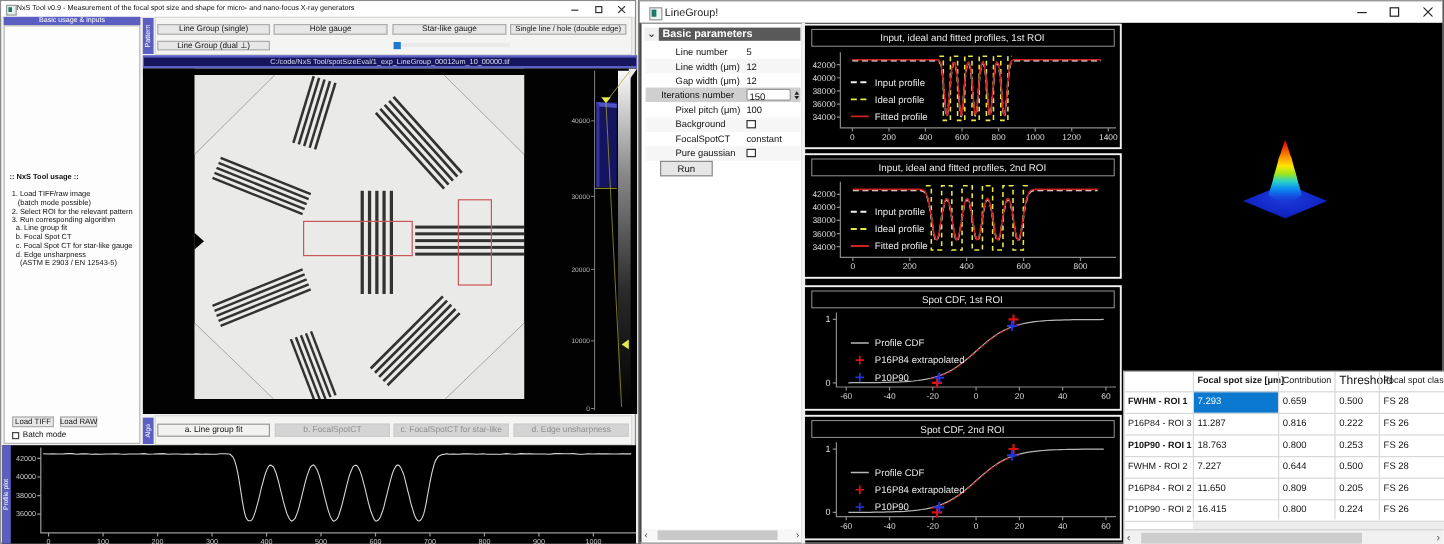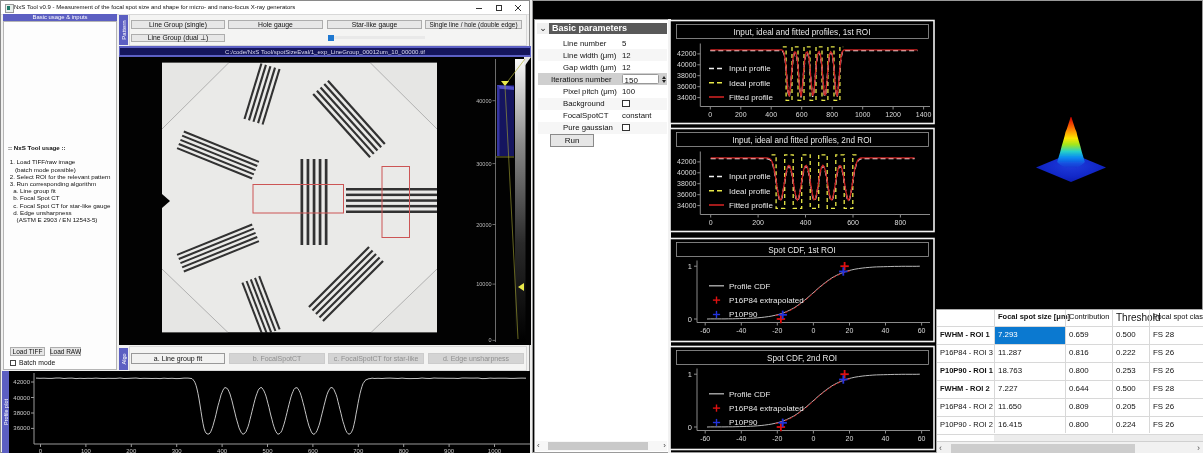--- a/index.html
+++ b/index.html
@@ -1,14 +1,25 @@
 <!DOCTYPE html>
 <html><head><meta charset="utf-8"><style>html,body{margin:0;padding:0;width:1203px;height:453px;background:#000;overflow:hidden}*{font-family:"Liberation Sans",sans-serif}div{box-sizing:content-box}</style></head><body>
 <div style="position:absolute;left:529px;top:0;width:4px;height:453px;background:#ededec"></div>
 <div style="position:absolute;left:532px;top:0;width:671px;height:453px;background:#000;border:1px solid #999;box-sizing:border-box">
+    <div style="position:absolute;left:0;top:0;width:100%;height:18px;background:#fff">
+      <div style="position:absolute;left:8px;top:4.5px;width:9px;height:9px;background:#eef4f0;border:0.5px solid #999">
+        <div style="position:absolute;left:1px;top:1.5px;width:4px;height:6px;background:#1d7a68"></div>
+      </div>
+      <div style="position:absolute;left:21px;top:4px;font-size:9px;color:#222">LineGroup!</div>
+      <div style="position:absolute;left:598.0px;top:9px;width:8px;height:1px;background:#222"></div>
+      <div style="position:absolute;left:625.0px;top:5.0px;width:8px;height:8px;border:1px solid #222;box-sizing:border-box"></div>
+      <svg style="position:absolute;left:653.0px;top:5.0px" width="8" height="8">
+        <path d="M0 0 L8 8 M8 0 L0 8" stroke="#222" stroke-width="1"></path>
+      </svg>
+    </div>
     <div style="position:absolute;left:1px;top:18px;width:135px;height:434px;background:#fff;border:1px solid #9a9a9a;box-sizing:border-box">
       <div style="position:absolute;left:2px;top:3px;width:12px;height:11px;background:#f0f0f0;color:#222;font-size:9px;text-align:center;line-height:10px">⌄</div>
       <div style="position:absolute;left:14px;top:3px;right:1px;height:11px;background:#595959;color:#fff;font-size:9px;font-weight:bold;line-height:11px;padding-left:3px">Basic parameters</div>
       <div style="position:absolute;left:28px;top:18.6px;font-size:7.8px;color:#111;white-space:nowrap">Line number</div>
       <div style="position:absolute;left:87px;top:18.6px;font-size:7.8px;color:#111;white-space:nowrap">5</div>
       <div style="position:absolute;left:3px;top:29.1px;right:1px;height:12.1px;background:#f6f6f6"></div>
       <div style="position:absolute;left:28px;top:30.8px;font-size:7.8px;color:#111;white-space:nowrap">Line width (μm)</div>
       <div style="position:absolute;left:87px;top:30.8px;font-size:7.8px;color:#111;white-space:nowrap">12</div>
       <div style="position:absolute;left:28px;top:42.9px;font-size:7.8px;color:#111;white-space:nowrap">Gap width (μm)</div>
       <div style="position:absolute;left:87px;top:42.9px;font-size:7.8px;color:#111;white-space:nowrap">12</div>
@@ -422,21 +433,21 @@
     <div style="position:absolute;left:3px;top:38.0px;font-size:7.5px;font-weight:normal;color:#111;white-space:nowrap">P16P84 - ROI 3</div>
     <div style="position:absolute;left:61px;top:38.0px;font-size:7.9px;color:#111;white-space:nowrap">11.287</div>
     <div style="position:absolute;left:132px;top:38.0px;font-size:7.9px;color:#111;white-space:nowrap">0.816</div>
     <div style="position:absolute;left:179px;top:38.0px;font-size:7.9px;color:#111;white-space:nowrap">0.222</div>
     <div style="position:absolute;left:216px;top:38.0px;font-size:7.9px;color:#111;white-space:nowrap">FS 26</div>
     <div style="position:absolute;left:3px;top:56.0px;font-size:7.5px;font-weight:bold;color:#111;white-space:nowrap">P10P90 - ROI 1</div>
     <div style="position:absolute;left:61px;top:56.0px;font-size:7.9px;color:#111;white-space:nowrap">18.763</div>
     <div style="position:absolute;left:132px;top:56.0px;font-size:7.9px;color:#111;white-space:nowrap">0.800</div>
     <div style="position:absolute;left:179px;top:56.0px;font-size:7.9px;color:#111;white-space:nowrap">0.253</div>
     <div style="position:absolute;left:216px;top:56.0px;font-size:7.9px;color:#111;white-space:nowrap">FS 26</div>
-    <div style="position:absolute;left:3px;top:74.0px;font-size:7.5px;font-weight:bold;color:#111;white-space:nowrap">FWHM - ROI 2</div>
+    <div style="position:absolute;left:3px;top:74.0px;font-size:7.5px;font-weight:normal;color:#111;white-space:nowrap">FWHM - ROI 2</div>
     <div style="position:absolute;left:61px;top:74.0px;font-size:7.9px;color:#111;white-space:nowrap">7.227</div>
     <div style="position:absolute;left:132px;top:74.0px;font-size:7.9px;color:#111;white-space:nowrap">0.644</div>
     <div style="position:absolute;left:179px;top:74.0px;font-size:7.9px;color:#111;white-space:nowrap">0.500</div>
     <div style="position:absolute;left:216px;top:74.0px;font-size:7.9px;color:#111;white-space:nowrap">FS 28</div>
     <div style="position:absolute;left:3px;top:92.0px;font-size:7.5px;font-weight:normal;color:#111;white-space:nowrap">P16P84 - ROI 2</div>
     <div style="position:absolute;left:61px;top:92.0px;font-size:7.9px;color:#111;white-space:nowrap">11.650</div>
     <div style="position:absolute;left:132px;top:92.0px;font-size:7.9px;color:#111;white-space:nowrap">0.809</div>
     <div style="position:absolute;left:179px;top:92.0px;font-size:7.9px;color:#111;white-space:nowrap">0.205</div>
     <div style="position:absolute;left:216px;top:92.0px;font-size:7.9px;color:#111;white-space:nowrap">FS 26</div>
     <div style="position:absolute;left:3px;top:110.0px;font-size:7.5px;font-weight:normal;color:#111;white-space:nowrap">P10P90 - ROI 2</div>

